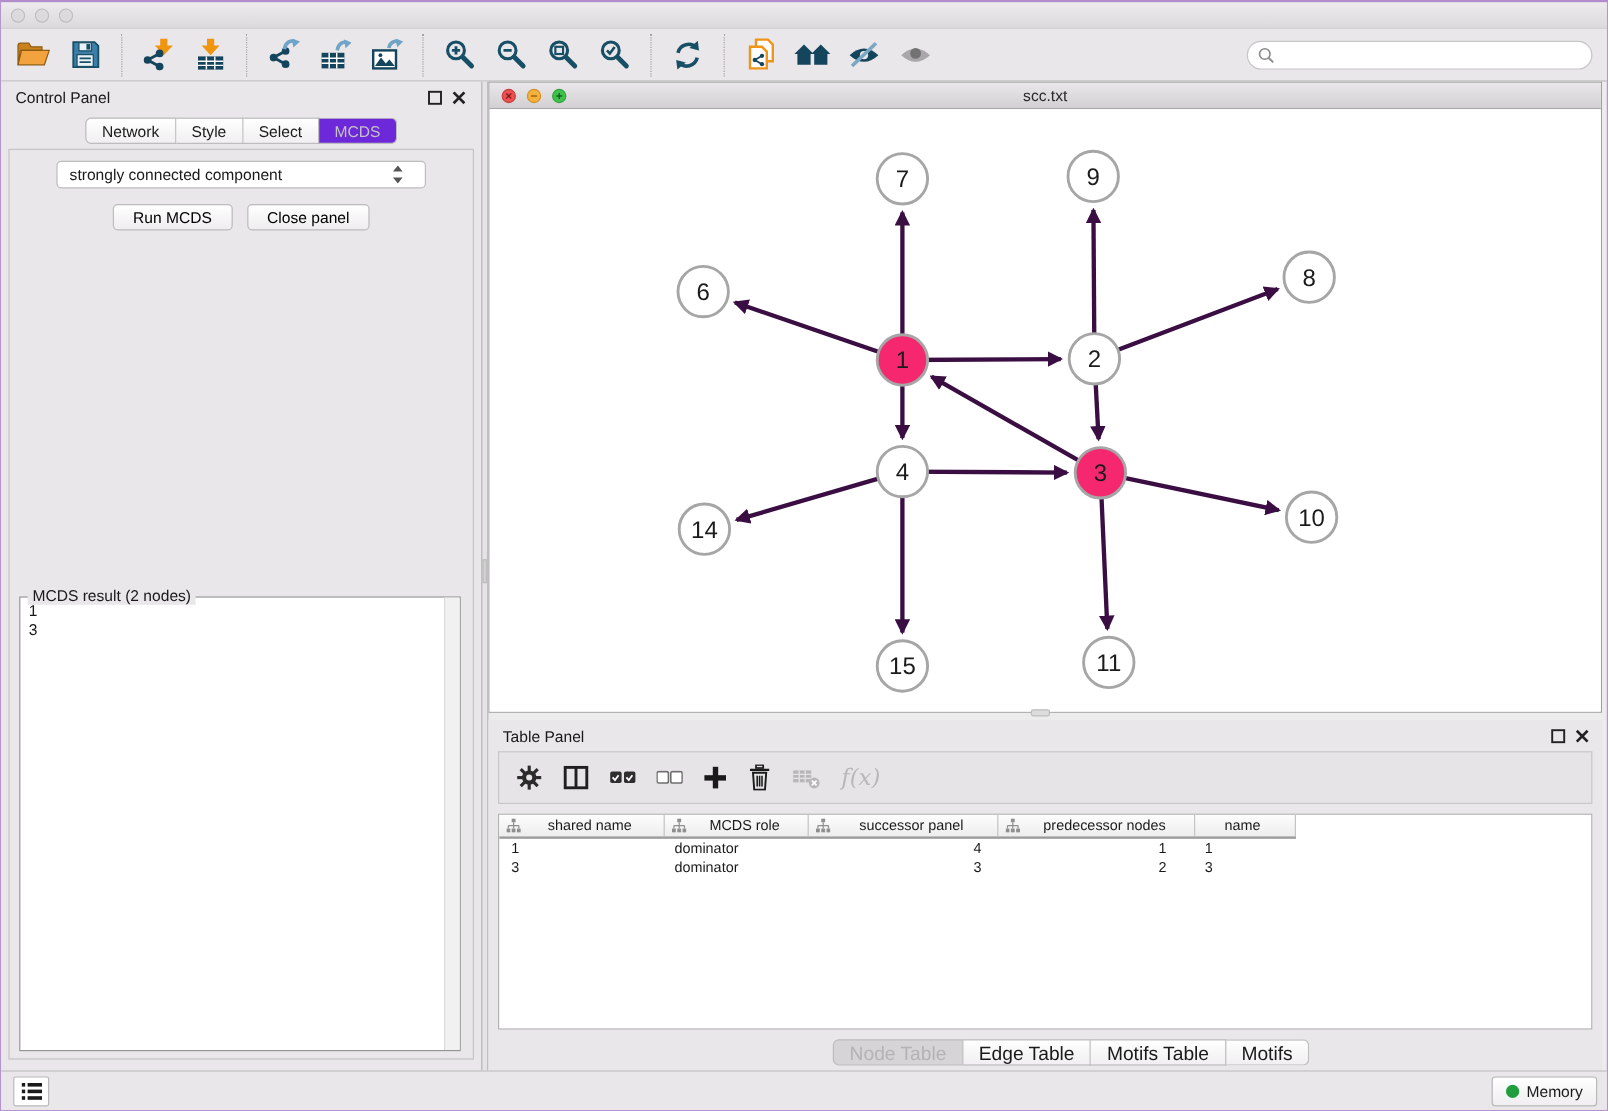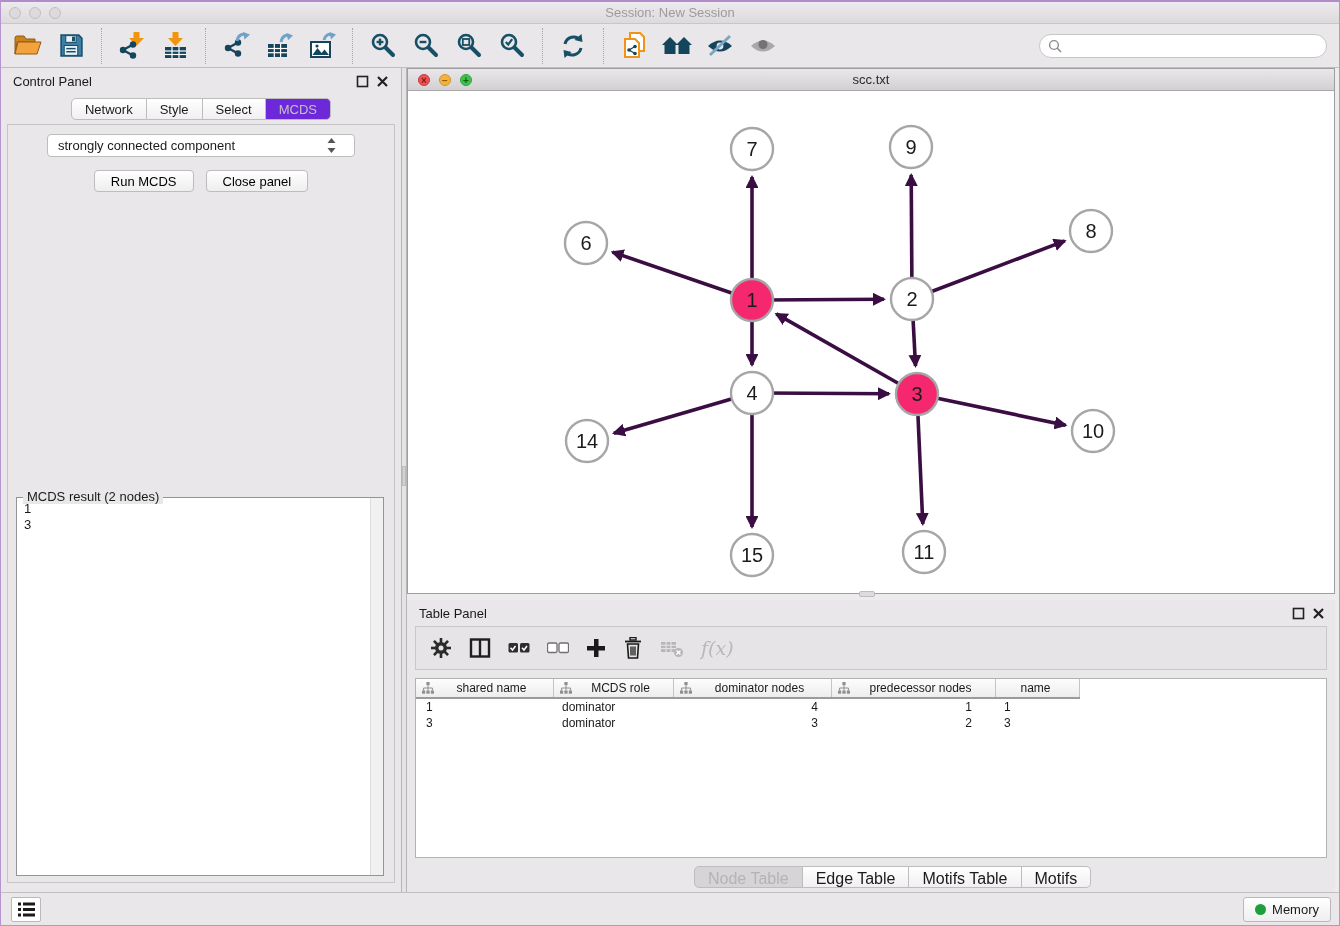--- a/index.html
+++ b/index.html
@@ -97,21 +97,20 @@
 </style>
 </head>
 <body>
 
 <div class="titlebar">
   <div class="lights">
     <span class="light"></span>
     <span class="light"></span>
     <span class="light"></span>
   </div>
-  <div class="title">Session: New Session</div>
 </div>
 
 <div class="toolbar">
   <span class="tb-btn">
       <svg width="30" height="25" viewBox="0 0 30 25">
         <path d="M2 21 L2 5 q0-2 2-2 h7 l2 3 h9 v3 h-18 z" fill="#c9821e" stroke="#8f5c10"></path>
         <path d="M5 9 h23 l-4 12 h-22 z" fill="#f3a33d" stroke="#8f5c10"></path>
       </svg>
     </span>
   <span class="tb-btn">
@@ -521,21 +520,21 @@
               <rect x="8.8" y="8.5" width="3.2" height="3.2"></rect>
             </g>
             <g stroke="#8f8f8f" stroke-width="1">
               <line x1="6" y1="3.2" x2="6" y2="6"></line>
               <line x1="1.6" y1="6" x2="10.4" y2="6"></line>
               <line x1="1.6" y1="6" x2="1.6" y2="8.5"></line>
               <line x1="6" y1="6" x2="6" y2="8.5"></line>
               <line x1="10.4" y1="6" x2="10.4" y2="8.5"></line>
             </g>
           </svg>
-          <span class="hlabel">dominator nodes</span>
+          <span class="hlabel">successor panel</span>
         </div>
       <div class="th c3">
           <svg class="hicon" width="12" height="12" viewBox="0 0 12 12">
             <g fill="#8f8f8f">
               <rect x="4.4" y="0" width="3.2" height="3.2"></rect>
               <rect x="0" y="8.5" width="3.2" height="3.2"></rect>
               <rect x="4.4" y="8.5" width="3.2" height="3.2"></rect>
               <rect x="8.8" y="8.5" width="3.2" height="3.2"></rect>
             </g>
             <g stroke="#8f8f8f" stroke-width="1">

